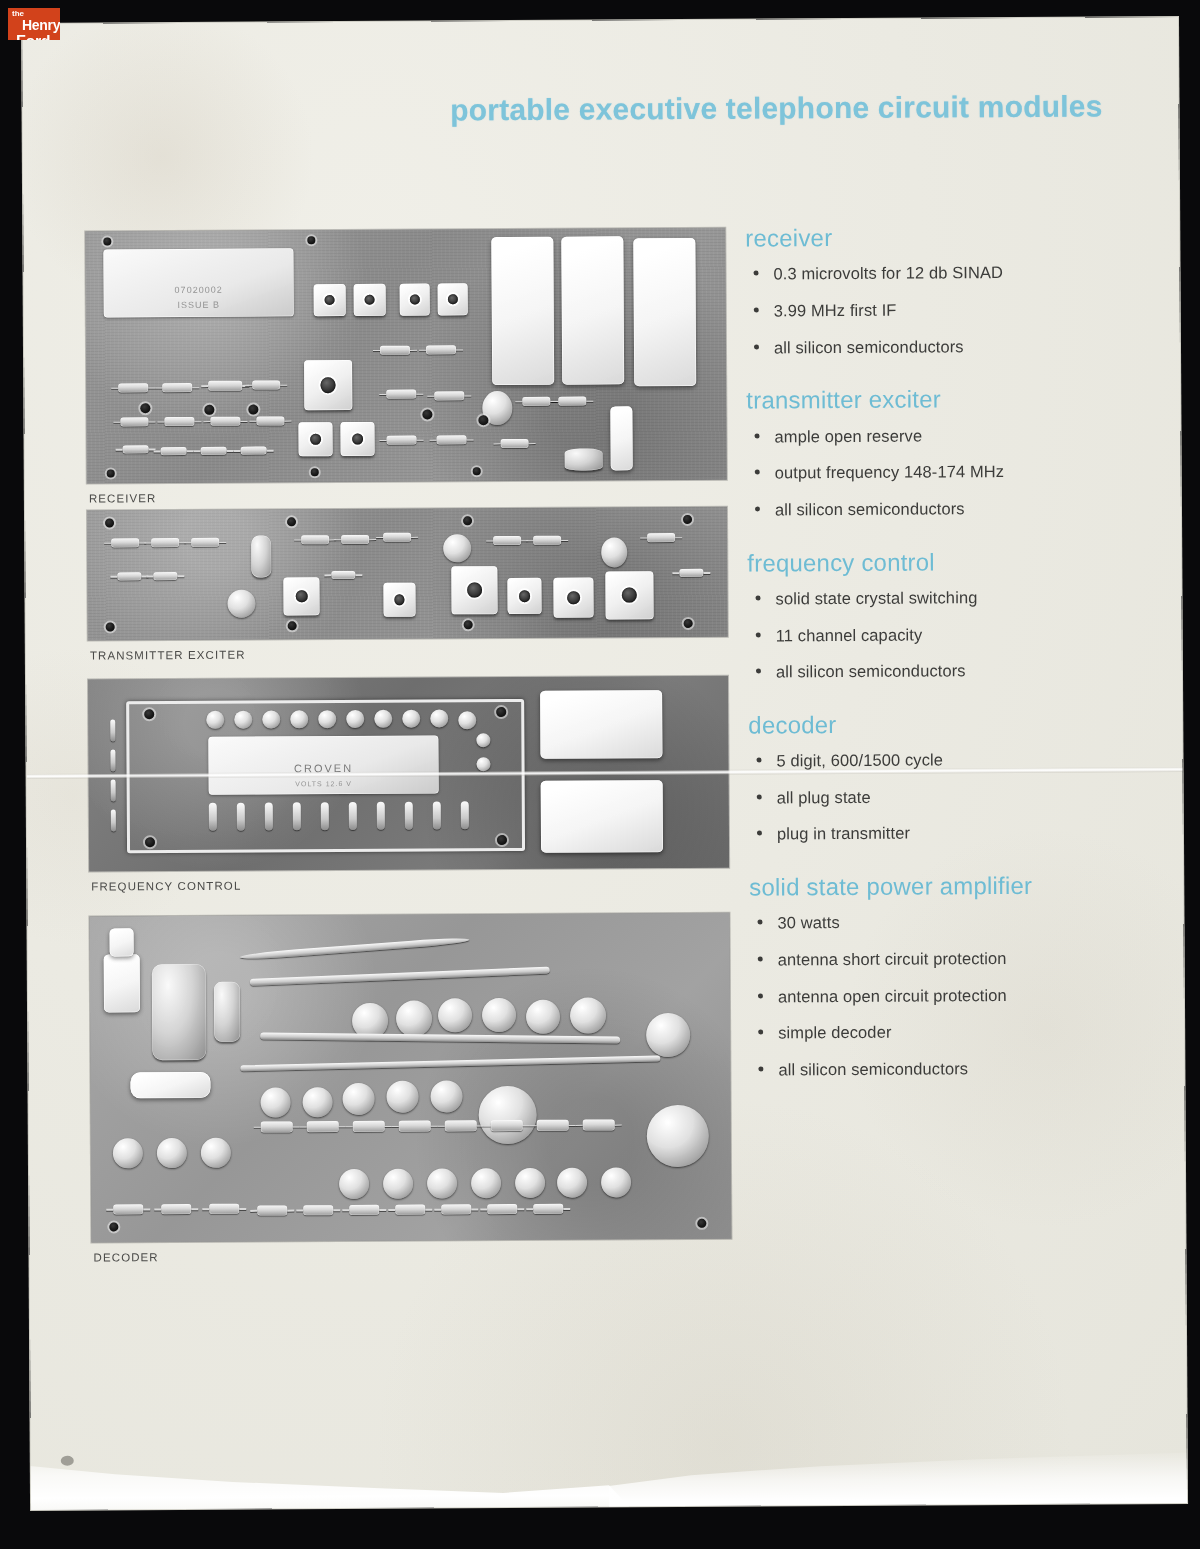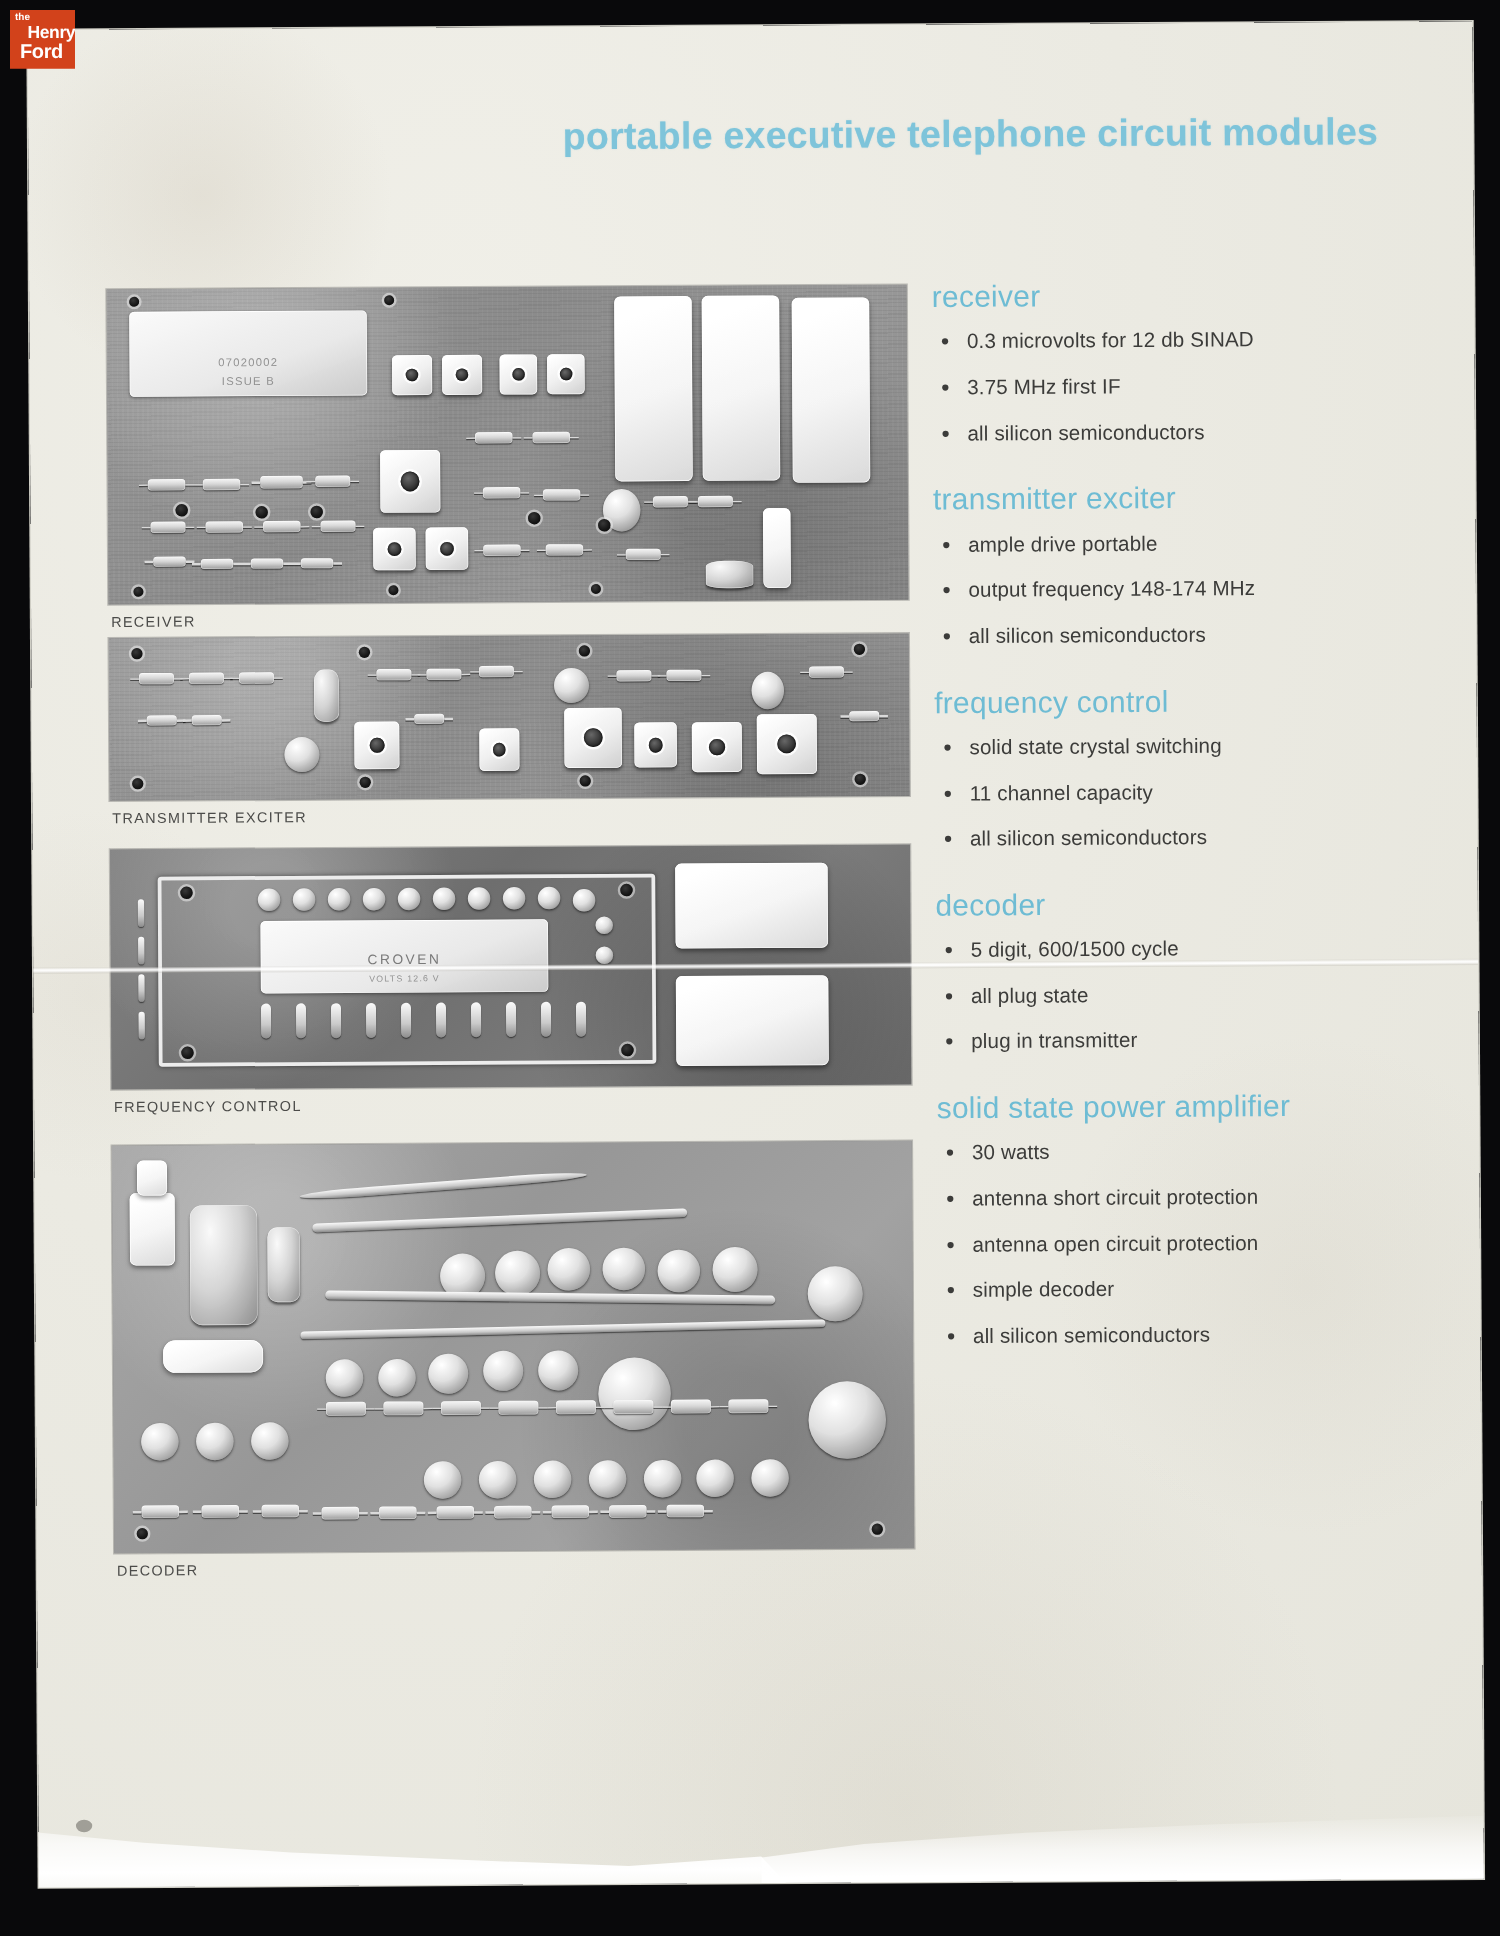--- a/index.html
+++ b/index.html
@@ -239,21 +239,21 @@
     left: 8px; top: 7px;
     width: 5px; height: 5px;
     border-radius: 50%;
     background: #3c3c3a;
   }
 
   
   #hf-logo {
     position: absolute;
     left: 8px; top: 8px;
-    width: 52px; height: 47px;
+    width: 52px; height: 32px;
     background: #d2421b;
     z-index: 90;
     color: #fff;
     overflow: hidden;
   }
   #hf-logo .l-the {
     position: absolute; left: 4px; top: 2px;
     font-size: 8px; font-weight: bold; line-height: 1;
   }
   #hf-logo .l-henry {
@@ -511,29 +511,29 @@
         </div>
 
       </div>
 
       <div id="spec-column">
 
         <div class="spec-group">
           <div class="spec-heading">receiver</div>
           <ul class="spec-list">
             <li class="spec-item"><span class="bullet"></span><span>0.3 microvolts for 12 db SINAD</span></li>
-            <li class="spec-item"><span class="bullet"></span><span>3.75 MHz first IF</span></li>
+            <li class="spec-item"><span class="bullet"></span><span>3.99 MHz first IF</span></li>
             <li class="spec-item"><span class="bullet"></span><span>all silicon semiconductors</span></li>
           </ul>
         </div>
 
         <div class="spec-group">
           <div class="spec-heading">transmitter exciter</div>
           <ul class="spec-list">
-            <li class="spec-item"><span class="bullet"></span><span>ample drive portable</span></li>
+            <li class="spec-item"><span class="bullet"></span><span>ample open reserve</span></li>
             <li class="spec-item"><span class="bullet"></span><span>output frequency 148-174 MHz</span></li>
             <li class="spec-item"><span class="bullet"></span><span>all silicon semiconductors</span></li>
           </ul>
         </div>
 
         <div class="spec-group">
           <div class="spec-heading">frequency control</div>
           <ul class="spec-list">
             <li class="spec-item"><span class="bullet"></span><span>solid state crystal switching</span></li>
             <li class="spec-item"><span class="bullet"></span><span>11 channel capacity</span></li>

